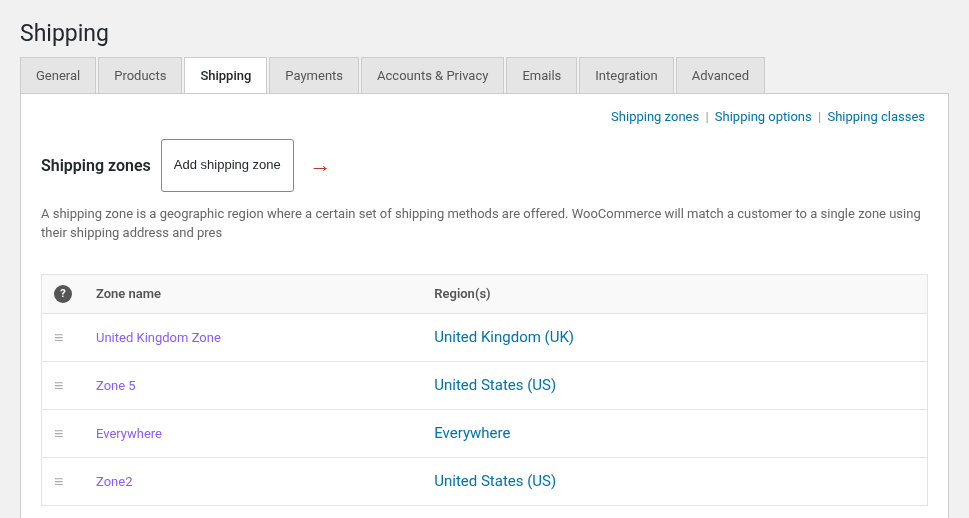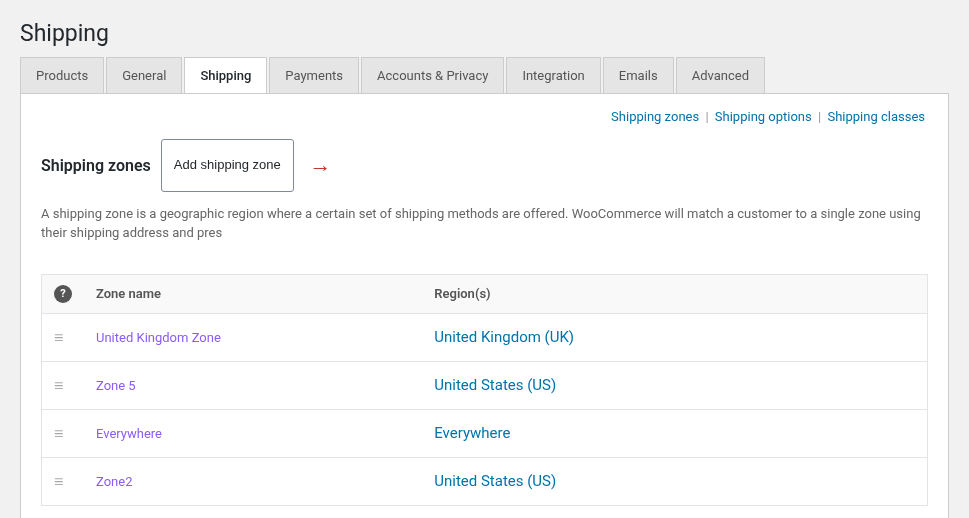--- a/index.html
+++ b/index.html
@@ -151,27 +151,27 @@
     .col-name { width: 40%; }
     .col-region { width: 60%; }
   </style>
 </head>
 <body>
 
 <div class="page-title">Shipping</div>
 
 <div class="wrap">
   <nav class="nav-tab-wrapper">
+    <a class="nav-tab">General</a>
     <a class="nav-tab">Products</a>
-    <a class="nav-tab">General</a>
     <a class="nav-tab nav-tab-active">Shipping</a>
     <a class="nav-tab">Payments</a>
     <a class="nav-tab">Accounts &amp; Privacy</a>
+    <a class="nav-tab">Emails</a>
     <a class="nav-tab">Integration</a>
-    <a class="nav-tab">Emails</a>
     <a class="nav-tab">Advanced</a>
   </nav>
 
   <div class="content-area">
     <div class="sublinks">
       <a href="#">Shipping zones</a>
       <span>|</span>
       <a href="#">Shipping options</a>
       <span>|</span>
       <a href="#">Shipping classes</a>

